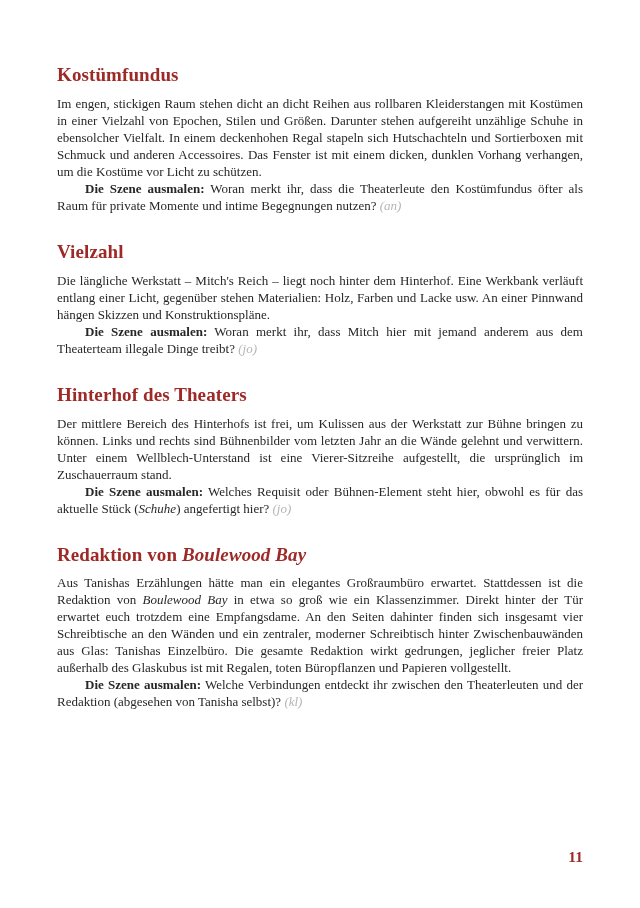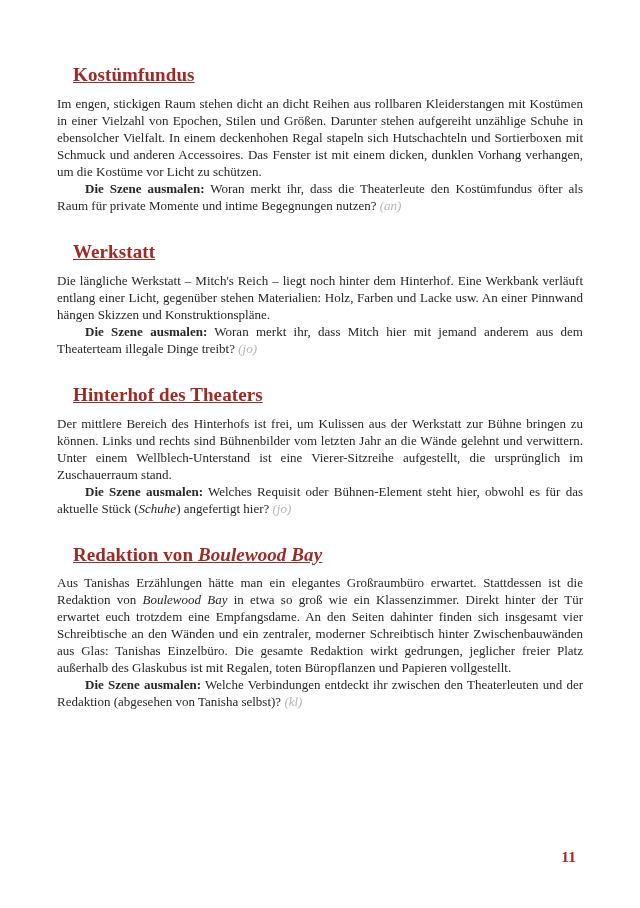--- a/index.html
+++ b/index.html
@@ -18,24 +18,23 @@
     position: absolute;
     inset: 0;
     padding: 64px 57px 0 57px;
     box-sizing: border-box;
   }
   .section { margin: 0; }
   .section-heading {
     font-size: 19px;
     font-weight: 700;
     color: var(--accent, #9d2a27);
-    margin: 27px 0 9px 16px;
+    margin: 27px 0 9px 0;
     line-height: 1.15;
     letter-spacing: 0.1px;
-    text-decoration: underline;
   }
   .section:first-child .section-heading { margin-top: 0; }
   .body-paragraph {
     font-size: 13px;
     line-height: 17px;
     color: var(--ink, #272727);
     text-align: justify;
     margin: 0;
     hyphens: auto;
     -webkit-hyphens: auto;
@@ -44,40 +43,40 @@
     text-indent: 28px;
   }
   .run-bold { font-weight: 700; }
   .run-italic { font-style: italic; }
   .run-muted {
     font-style: italic;
     color: var(--muted, #b5b5b5);
   }
   .page-number {
     position: absolute;
-    right: 64px;
+    right: 57px;
     bottom: 42px;
     font-size: 15.5px;
     font-weight: 700;
     color: var(--accent, #9d2a27);
     text-align: right;
   }
 </style>
 </head>
 <body style="--accent: #9d2a27; --ink: #272727; --muted: #b5b5b5;">
 
 <div class="page">
   <main id="content">
       <section class="section">
         <h2 class="section-heading"><span class="run">Kostümfundus</span></h2>
         <p class="body-paragraph"><span class="run">Im engen, stickigen Raum stehen dicht an dicht Reihen aus rollbaren Kleiderstangen mit Kostümen in einer Vielzahl von Epochen, Stilen und Größen. Darunter stehen aufgereiht unzählige Schuhe in ebensolcher Vielfalt. In einem deckenhohen Regal stapeln sich Hutschachteln und Sortierboxen mit Schmuck und anderen Accessoires. Das Fenster ist mit einem dicken, dunklen Vorhang verhangen, um die Kostüme vor Licht zu schützen.</span></p>
         <p class="body-paragraph scene-paragraph"><span class="run-bold">Die Szene ausmalen:</span><span class="run"> Woran merkt ihr, dass die Theaterleute den Kostümfundus öfter als Raum für private Momente und intime Begegnungen nutzen? </span><span class="run-muted">(an)</span></p>
       </section>
       <section class="section">
-        <h2 class="section-heading"><span class="run">Werkstatt</span></h2>
+        <h2 class="section-heading"><span class="run">Vielzahl</span></h2>
         <p class="body-paragraph"><span class="run">Die längliche Werkstatt – Mitch's Reich – liegt noch hinter dem Hinterhof. Eine Werkbank verläuft entlang einer Licht, gegenüber stehen Materialien: Holz, Farben und Lacke usw. An einer Pinnwand hängen Skizzen und Konstruktionspläne.</span></p>
         <p class="body-paragraph scene-paragraph"><span class="run-bold">Die Szene ausmalen:</span><span class="run"> Woran merkt ihr, dass Mitch hier mit jemand anderem aus dem Theaterteam illegale Dinge treibt? </span><span class="run-muted">(jo)</span></p>
       </section>
       <section class="section">
         <h2 class="section-heading"><span class="run">Hinterhof des Theaters</span></h2>
         <p class="body-paragraph"><span class="run">Der mittlere Bereich des Hinterhofs ist frei, um Kulissen aus der Werkstatt zur Bühne bringen zu können. Links und rechts sind Bühnenbilder vom letzten Jahr an die Wände gelehnt und verwittern. Unter einem Wellblech-Unterstand ist eine Vierer-Sitzreihe aufgestellt, die ursprünglich im Zuschauerraum stand.</span></p>
         <p class="body-paragraph scene-paragraph"><span class="run-bold">Die Szene ausmalen:</span><span class="run"> Welches Requisit oder Bühnen-Element steht hier, obwohl es für das aktuelle Stück (</span><span class="run-italic">Schuhe</span><span class="run">) angefertigt hier? </span><span class="run-muted">(jo)</span></p>
       </section>
       <section class="section">
         <h2 class="section-heading"><span class="run">Redaktion von </span><span class="run-italic">Boulewood Bay</span></h2>

